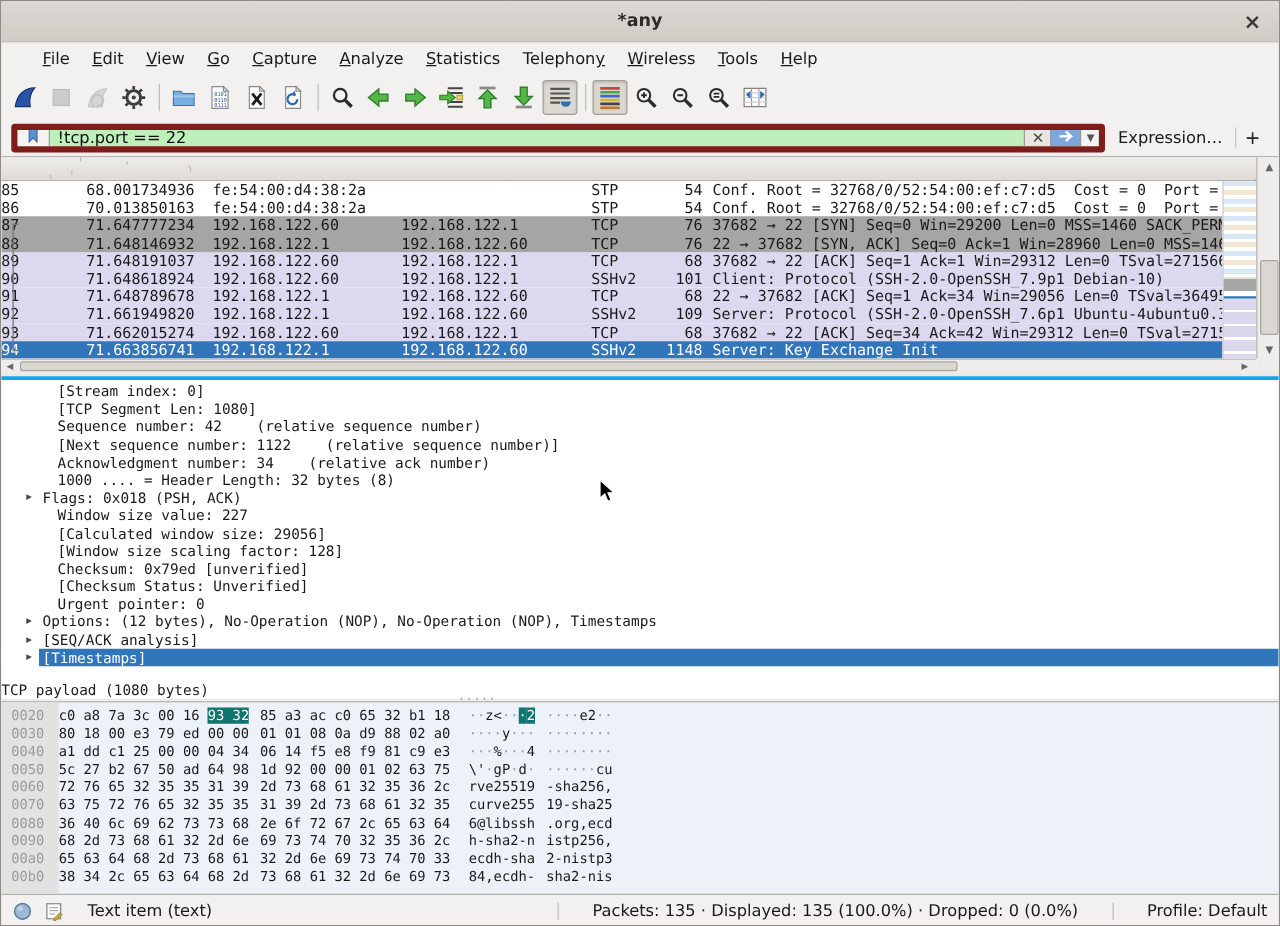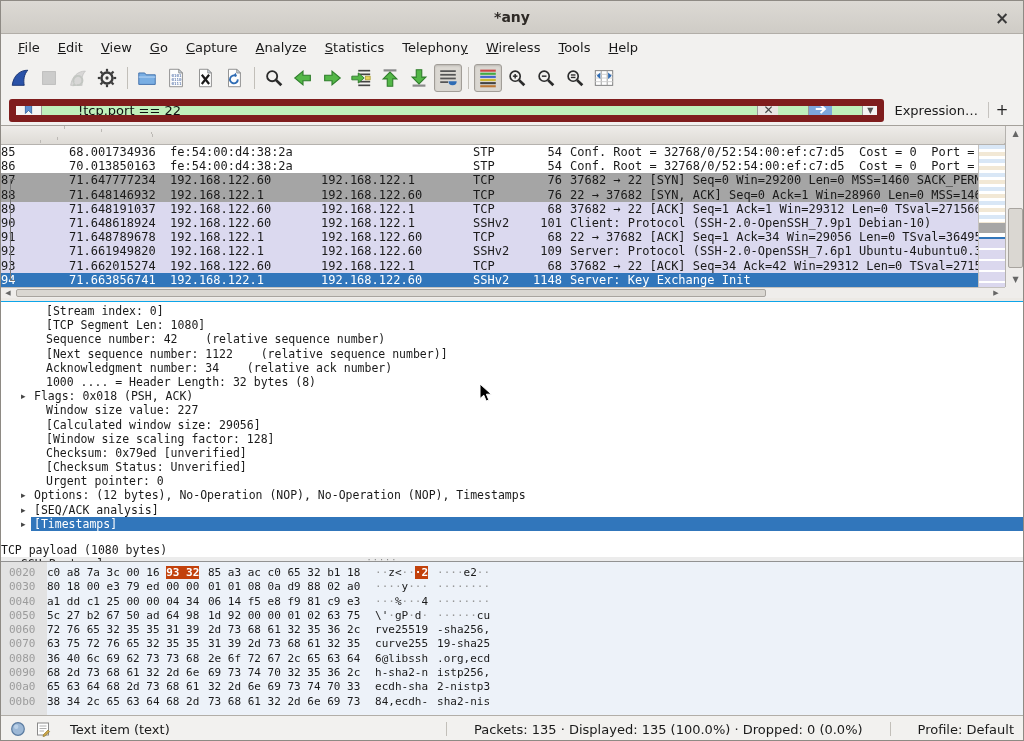--- a/index.html
+++ b/index.html
@@ -7,35 +7,35 @@
   .window{position:relative;width:1024px;height:741px;background:#f2f1ef;border:1px solid #8e8a84;
     font-family:"DejaVu Sans","Liberation Sans",sans-serif;overflow:hidden;color:#1a1a1a;}
   
   .titlebar{position:absolute;left:0;top:0;width:100%;height:33px;
     background:linear-gradient(#dcd9d4,#cfccc6);border-bottom:1px solid #b2aea8;
     display:flex;align-items:center;justify-content:center;}
   .title{font-weight:bold;font-size:14px;color:#2e2a26;}
   .close-btn{position:absolute;right:10px;top:6px;width:22px;height:22px;display:flex;
     align-items:center;justify-content:center;font-size:17px;font-weight:bold;color:#3a3a3a;cursor:default;}
   
-  .menubar{position:absolute;left:0;top:33px;width:100%;height:27px;display:flex;align-items:center;padding-left:8px;background:#f2f1ef;}
+  .menubar{position:absolute;left:0;top:33px;width:100%;height:27px;display:flex;align-items:center;padding-left:24px;background:#f2f1ef;}
   .menu-item{padding:4px 9px;font-size:13px;}
   .menu-item u{text-decoration:underline;}
   
   .toolbar{position:absolute;left:0;top:60px;width:100%;height:34px;display:flex;align-items:center;padding-left:5px;background:#f2f1ef;}
   .tb-btn{width:28px;height:28px;display:flex;align-items:center;justify-content:center;border:1px solid transparent;border-radius:3px;margin-right:1px;}
   .tb-btn.pressed{background:#dbd8d2;border:1px solid #a19d97;box-shadow:inset 0 1px 2px rgba(0,0,0,.15);}
   .tb-btn.disabled{opacity:.45;filter:grayscale(70%);}
   .tb-ic{width:22px;height:22px;display:block;}
   .tb-ic svg{width:22px;height:22px;display:block;}
   .tb-sep{width:1px;height:22px;background:#c2bfb9;margin:0 5px;}
   
   .filterbar{position:absolute;left:0;top:94px;width:100%;height:31px;display:flex;align-items:center;
     padding:0 8px;background:#f2f1ef;border-bottom:1px solid #a5a19b;}
-  .filter-group{flex:1;display:flex;align-items:stretch;height:23px;border:7px solid #7f1d1d;border-radius:3px;overflow:hidden;background:#bff0bb;gap:30px;}
+  .filter-group{flex:1;display:flex;align-items:stretch;height:23px;border:5px solid #7f1d1d;border-radius:3px;overflow:hidden;background:#bff0bb;}
   .bk-btn{width:26px;background:#f5f4f2;border-right:1px solid #9c9c9c;display:flex;align-items:center;justify-content:center;}
   .bk-btn svg{width:15px;height:15px;}
   .filter-input{flex:1;border:none;outline:none;background:transparent;font-size:13px;padding:0 6px;font-family:"DejaVu Sans","Liberation Sans",sans-serif;color:#111;}
   .clr-btn{width:21px;background:#e8e6e3;border-left:1px solid #9c9c9c;display:flex;align-items:center;justify-content:center;font-size:12px;color:#444;}
   .apply-btn{width:24px;background:#7da7dd;border-left:1px solid #9c9c9c;display:flex;align-items:center;justify-content:center;}
   .apply-btn svg{width:14px;height:14px;}
   .dd-btn{width:15px;background:#f5f4f2;border-left:1px solid #9c9c9c;display:flex;align-items:center;justify-content:center;font-size:8px;color:#555;}
   .expr-label{font-size:13px;padding:0 10px;color:#1a1a1a;}
   .fb-sep{width:1px;height:16px;background:#c6c3bf;}
   .add-btn{font-size:15px;width:26px;text-align:center;color:#222;}
@@ -78,38 +78,38 @@
   .hscroll{position:absolute;left:0;top:161px;width:1004px;height:11px;background:#efedeb;border-top:1px solid #c5c2be;}
   .hs-left,.hs-right{position:absolute;top:0;width:14px;height:10px;color:#666;font-size:7px;text-align:center;line-height:10px;}
   .hs-left{left:0;} .hs-right{right:2px;}
   .hs-thumb{position:absolute;left:15px;top:1px;width:750px;height:8px;background:#dad7d2;border:1px solid #a8a49f;border-radius:2px;}
   .corner{position:absolute;left:1004px;top:161px;width:20px;height:11px;background:#efedeb;}
   
   .splitter1{position:absolute;left:0;top:297px;width:100%;height:3px;background:#ece9e5;}
   .splitter-dots{position:absolute;left:360px;top:553px;width:44px;text-align:center;color:#888;font-size:10px;letter-spacing:3px;z-index:5;}
   
   .details-pane{position:absolute;left:0;top:300px;width:100%;height:261px;background:#fff;
-    border-top:1px solid #0ea5e9;border-bottom:1px solid #929292;overflow:hidden;
+    border-top:3px solid #0ea5e9;border-bottom:1px solid #929292;overflow:hidden;
     font-family:"DejaVu Sans Mono","Liberation Mono",monospace;font-size:11.5px;padding-top:2px;}
   .det-line{position:relative;height:14.2px;line-height:14.2px;white-space:pre;}
   .det-arrow{position:absolute;top:0;font-size:9px;color:#444;font-family:"DejaVu Sans",sans-serif;}
   .det-text{display:block;}
   .det-line.shaded{background:#ececec;}
   .det-line.selected{background:linear-gradient(90deg,#ffffff 30px,#3176bb 30px);}
   .det-line.selected .det-text{color:#fff;}
   
   .hex-pane{position:absolute;left:0;top:561px;width:100%;height:153px;background:#edf2f9;overflow:hidden;
     font-family:"DejaVu Sans Mono","Liberation Mono",monospace;font-size:11px;padding-top:4px;}
   .hx-strip{position:absolute;left:0;top:0;width:46px;height:100%;background:#e2e2e2;}
   .hex-line{position:relative;display:flex;height:14.3px;line-height:14.3px;white-space:pre;}
   .hx-off{width:46px;padding-left:8px;color:#9b9b9b;}
   .hx-half{width:153px;}
   .hx-gap{width:8px;} .hx-agap{width:14px;} .hx-sp{width:7px;}
   .hx-ascii{width:55px;}
-  .hl{background:#c2410c;color:#fff;font-weight:bold;}
+  .hl{background:#0f766e;color:#fff;}
   .dim{color:#999;}
   .dim.hl{color:#fff;}
   
   .statusbar{position:absolute;left:0;top:714px;width:100%;height:27px;background:#f2f1ef;
     border-top:1px solid #b2aea8;display:flex;align-items:center;padding:0 9px;font-size:13px;}
   .sb-ic{width:16px;height:16px;margin-right:9px;}
   .sb-ic svg{width:16px;height:16px;display:block;}
   .sb-left{margin-left:10px;}
   .sb-right{margin-left:auto;display:flex;gap:16px;}
   .sb-sep{width:1px;height:14px;background:#c2bfb9;margin:0 11px;}

